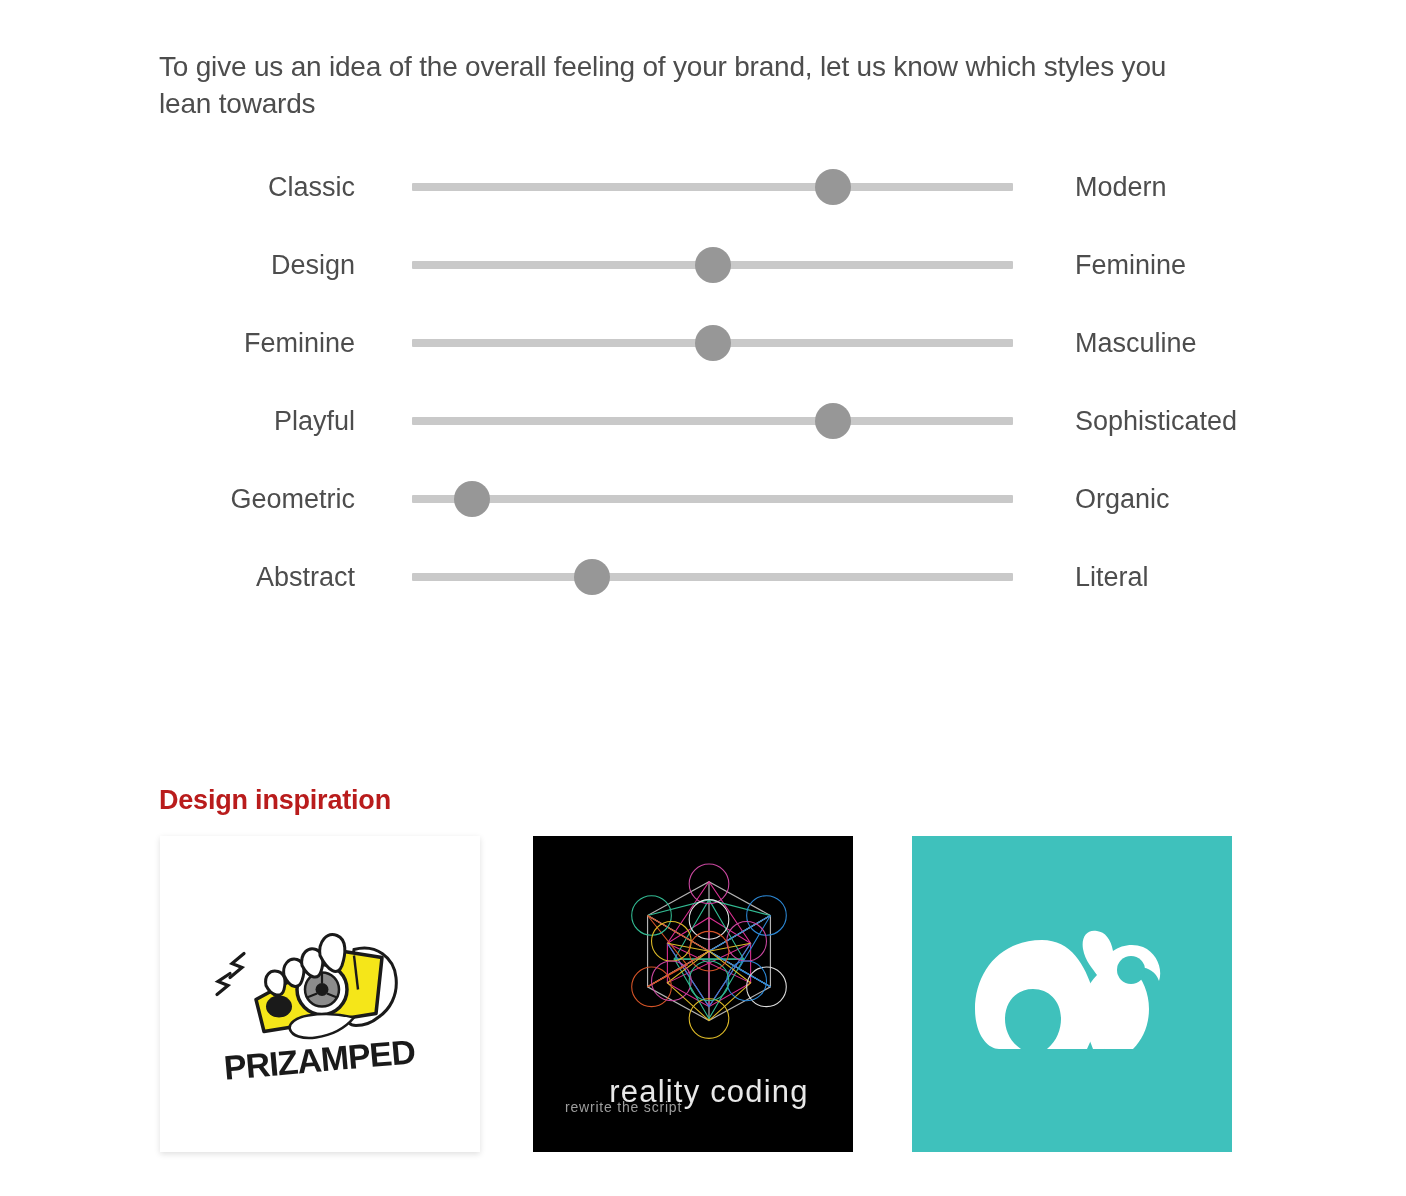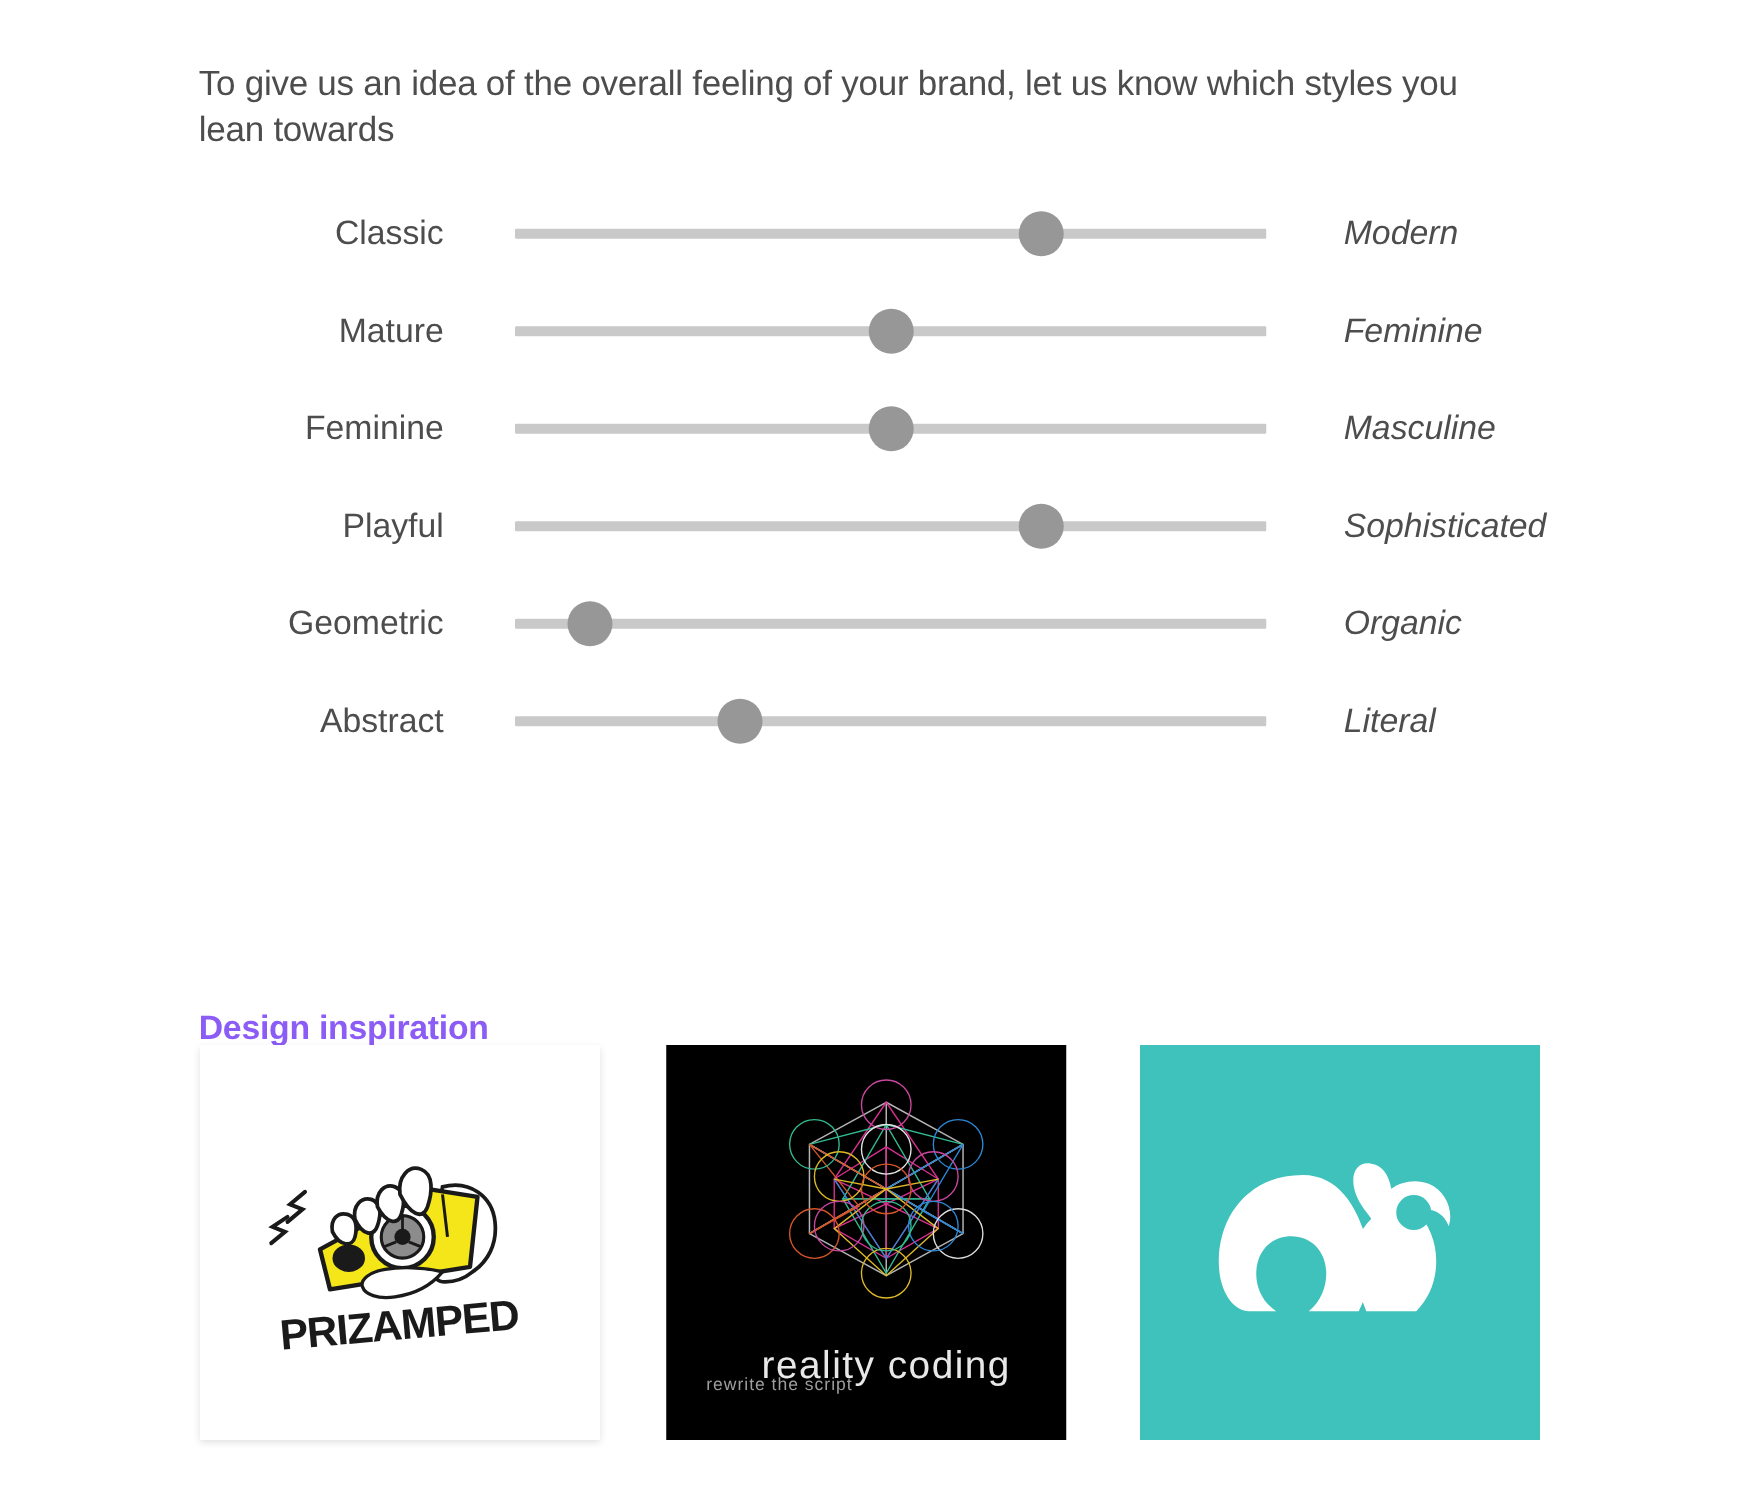--- a/index.html
+++ b/index.html
@@ -52,21 +52,20 @@
     color: #4d4d4d;
     white-space: nowrap;
   }
   .slider-label.left {
     right: 1071px;   
     text-align: right;
   }
   .slider-label.right {
     left: 1055px;
     text-align: left;
-    font-style: italic;
   }
   .slider-track-wrap {
     position: absolute;
     left: 392px;
     top: 50%;
     transform: translateY(-50%);
     width: 601px;
     height: 36px;
   }
   .slider-track {
@@ -88,25 +87,25 @@
     margin-top: -18px;
     border-radius: 50%;
     background: #979797;
     cursor: pointer;
   }
 
   
   .section-heading {
     position: absolute;
     left: 159px;
-    top: 785px;
+    top: 763px;
     font-size: 27px;
     font-weight: bold;
     letter-spacing: -0.2px;
-    color: #8b5cf6;
+    color: #b91c1c;
   }
 
   .inspiration-grid {
     position: absolute;
     left: 160px;
     top: 836px;
     width: 1080px;
     height: 320px;
   }
   .inspo-card {
@@ -185,21 +184,21 @@
   <div class="slider-row">
     <span class="slider-label left">Classic</span>
     <div class="slider-track-wrap">
       <div class="slider-track"></div>
       <div class="slider-thumb" style="left:70%"></div>
     </div>
     <span class="slider-label right">Modern</span>
   </div>
 
   <div class="slider-row">
-    <span class="slider-label left">Mature</span>
+    <span class="slider-label left">Design</span>
     <div class="slider-track-wrap">
       <div class="slider-track"></div>
       <div class="slider-thumb" style="left:50%"></div>
     </div>
     <span class="slider-label right">Feminine</span>
   </div>
 
   <div class="slider-row">
     <span class="slider-label left">Feminine</span>
     <div class="slider-track-wrap">

